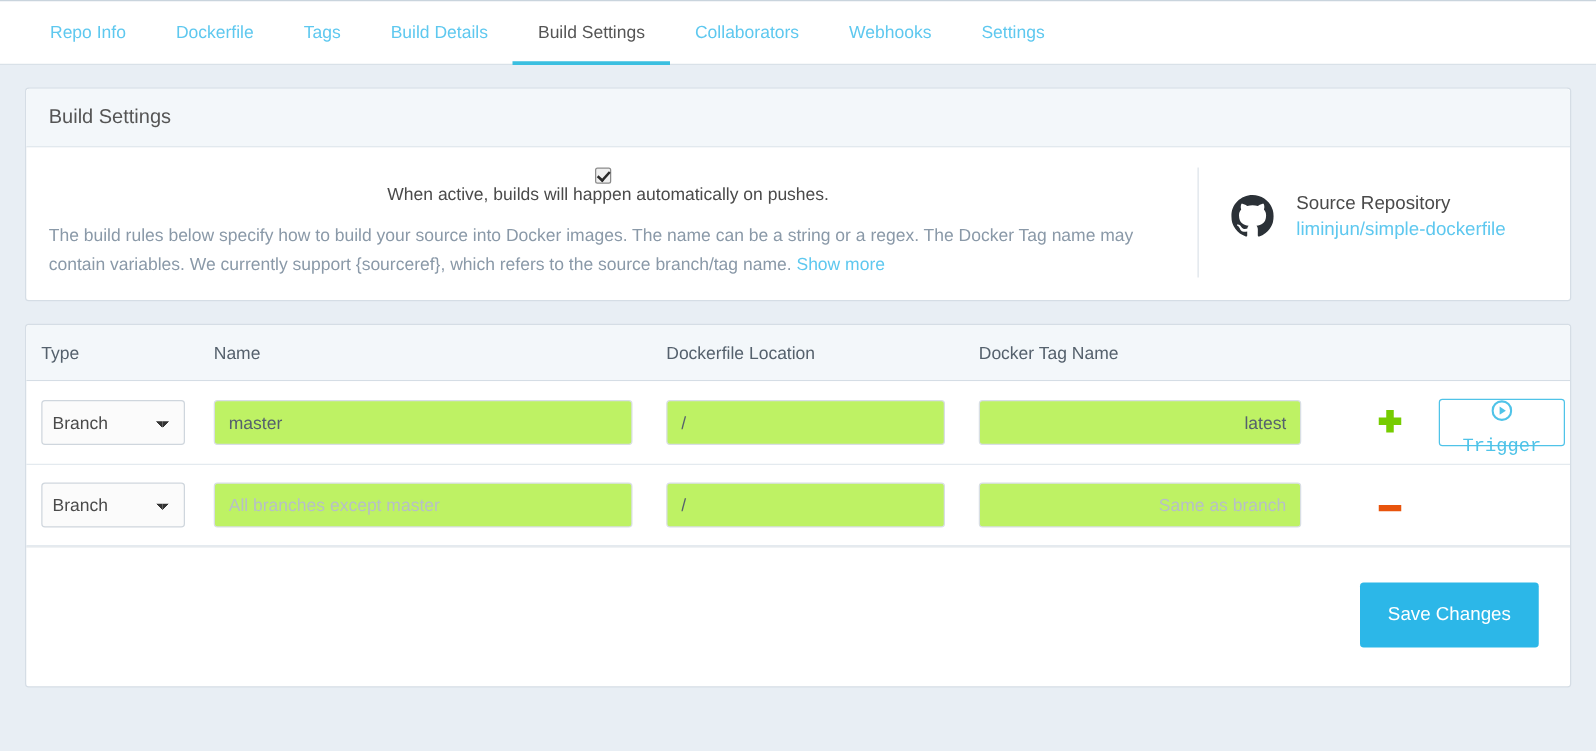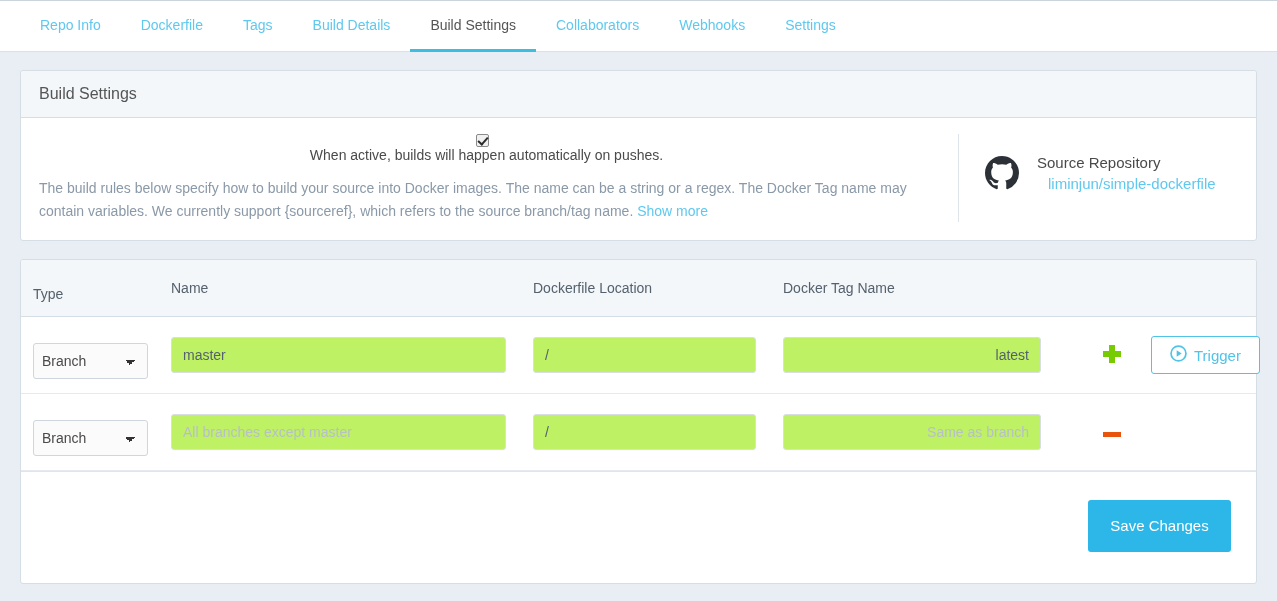--- a/index.html
+++ b/index.html
@@ -133,40 +133,39 @@
   .repo-title {
     font-size: 15px;
     color: #4a4a4a;
     margin-bottom: 4px;
   }
   .repo-link {
     font-size: 15px;
     color: #5ec8ef;
     text-decoration: none;
     cursor: pointer;
-    margin-left: 11px;
   }
 
   
   .rules-head {
     background: #f3f7fa;
     border-bottom: 1px solid #d5dde5;
     display: flex;
     align-items: center;
     padding: 14px 0;
     border-radius: 3px 3px 0 0;
   }
   .rules-head .cell { font-size: 14px; color: #55616d; }
   .rule-row {
     display: flex;
     align-items: center;
     padding: 14px 0;
     border-bottom: 1px solid #e4eaef;
   }
-  .c-type   { flex: none; width: 150px; padding-left: 12px; margin-top: 12px; }
+  .c-type   { flex: none; width: 150px; padding-left: 12px; }
   .c-name   { flex: none; width: 362px; }
   .c-dfloc  { flex: none; width: 250px; }
   .c-tag    { flex: none; width: 290px; }
   .c-act    { flex: none; width: 78px; text-align: center; }
   .c-trig   { flex: 1; padding-right: 25px; text-align: right; }
 
   select.type-select {
     width: 115px;
     height: 36px;
     padding: 0 8px;
@@ -235,22 +234,23 @@
     display: inline-flex;
     align-items: center;
     gap: 7px;
     height: 38px;
     padding: 0 18px;
     background: #ffffff;
     border: 1px solid #4fc3e8;
     border-radius: 3px;
     color: #4fc3e8;
     font-size: 15px;
-    font-family: Liberation Sans, sans-serif;
-    cursor: pointer;
+    font-family: Liberation Mono, monospace;
+    cursor: pointer;
+    flex-direction: column;
   }
 
   .panel-footer {
     border-top: 1px solid #dfe5ea;
     padding: 18px 25px 22px 25px;
     display: flex;
     justify-content: flex-end;
     min-height: 112px;
     align-items: center;
   }

